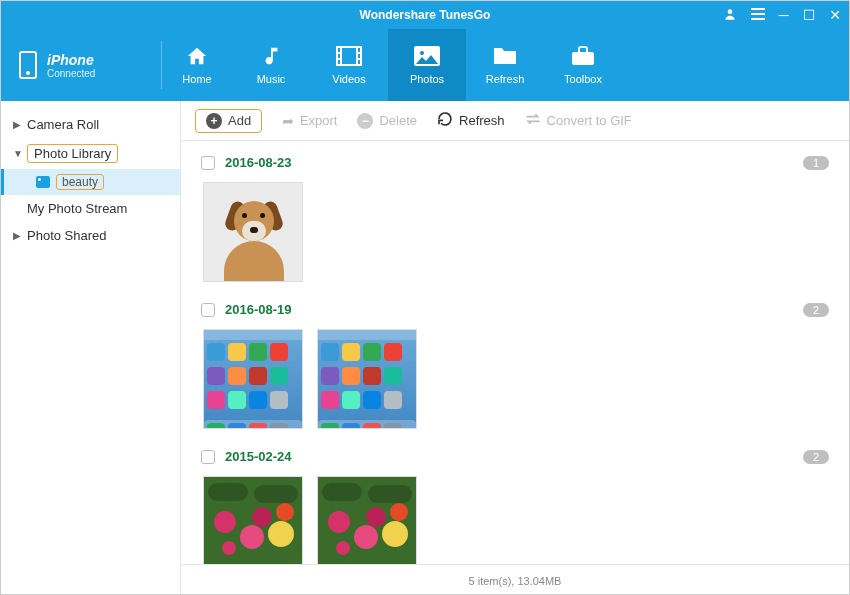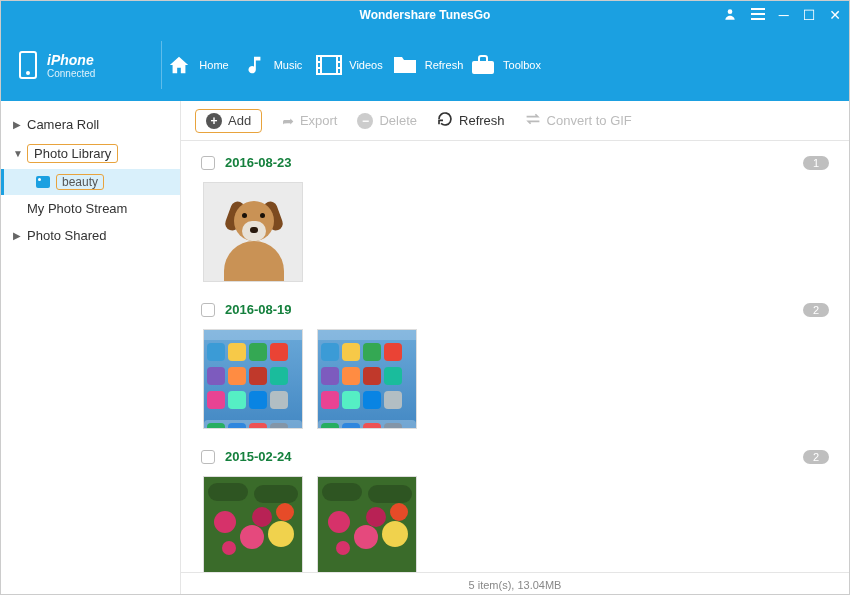--- a/index.html
+++ b/index.html
@@ -12,21 +12,21 @@
 
 .navbar { height: 72px; background: #1ba0e1; display: flex; }
 .device-box { width: 160px; display: flex; align-items: center; gap: 10px; padding-left: 18px; color: #fff; }
 .device-box .phone-icon { width: 18px; height: 28px; border: 2px solid #fff; border-radius: 3px; position: relative; }
 .device-box .phone-icon::after { content: ""; position: absolute; bottom: 2px; left: 50%; transform: translateX(-50%); width: 4px; height: 4px; border-radius: 50%; background: #fff; }
 .device-box .dev-name { font-size: 14px; font-weight: 600; font-style: italic; }
 .device-box .dev-status { font-size: 10px; opacity: .85; }
 .nav-sep { width: 1px; background: rgba(255,255,255,.3); margin: 12px 0; }
 
 .tabs { display: flex; flex: 1; }
-.tab { width: 78px; display: flex; flex-direction: row; align-items: center; justify-content: center; gap: 6px; color: #fff; font-size: 11px; cursor: pointer; }
+.tab { width: 78px; display: flex; flex-direction: column; align-items: center; justify-content: center; gap: 6px; color: #fff; font-size: 11px; cursor: pointer; }
 .tab.home { width: 70px; }
 .tab.active { background: #1089c7; }
 .tab .ico { width: 28px; height: 22px; display: flex; align-items: center; justify-content: center; }
 
 .body { display: flex; height: calc(595px - 100px); }
 .sidebar { width: 180px; border-right: 1px solid #e5e5e5; padding-top: 10px; font-size: 13px; color: #333; }
 .side-item { display: flex; align-items: center; gap: 6px; padding: 6px 12px; cursor: pointer; }
 .side-item .caret { width: 8px; font-size: 10px; color: #666; }
 .side-item.highlight { }
 .side-item.highlight .lbl { border: 1px solid #e8a33d; border-radius: 3px; padding: 1px 6px; }
@@ -63,21 +63,21 @@
 .dog .eye1 { position: absolute; top: 30px; left: 38px; width: 5px; height: 5px; background: #1a1108; border-radius: 50%; }
 .dog .eye2 { position: absolute; top: 30px; left: 56px; width: 5px; height: 5px; background: #1a1108; border-radius: 50%; }
 
 .ios { background: linear-gradient(#6aa8d8, #4489c4); }
 .ios .row { display: flex; gap: 3px; padding: 3px; flex-wrap: wrap; }
 .ios .app { width: 18px; height: 18px; border-radius: 4px; }
 
 .flowers { background: #3a6b2a; }
 .flowers .f { position: absolute; border-radius: 50%; }
 
-.statusbar { height: 24px; border-top: 1px solid #e5e5e5; display: flex; align-items: center; justify-content: center; font-size: 11px; color: #888; }
+.statusbar { height: 32px; border-top: 1px solid #e5e5e5; display: flex; align-items: center; justify-content: center; font-size: 11px; color: #888; }
 </style>
 </head>
 <body>
 
 <div class="titlebar">
   <span class="title">Wondershare TunesGo</span>
   <div class="controls">
     <span><svg width="14" height="14" viewBox="0 0 24 24" fill="#fff">
           <circle cx="12" cy="8" r="4"></circle>
           <path d="M4 22c0-4 4-7 8-7s8 3 8 7z"></path>
@@ -126,20 +126,30 @@
             <rect x="1" y="1" width="4" height="18"></rect>
             <rect x="21" y="1" width="4" height="18"></rect>
             <line x1="1" y1="7" x2="5" y2="7"></line>
             <line x1="1" y1="13" x2="5" y2="13"></line>
             <line x1="21" y1="7" x2="25" y2="7"></line>
             <line x1="21" y1="13" x2="25" y2="13"></line>
           </svg>
         </span>
       <span>Videos</span>
     </div>
+    <div class="tab active">
+      <span class="ico">
+          <svg width="26" height="20" fill="#fff" viewBox="0 0 26 20">
+            <rect width="26" height="20" rx="2" fill="#fff"></rect>
+            <circle cx="8" cy="7" r="2" fill="#1089c7"></circle>
+            <path d="M2 18l6-7 4 4 5-6 7 9z" fill="#1089c7"></path>
+          </svg>
+        </span>
+      <span>Photos</span>
+    </div>
     <div class="tab">
       <span class="ico">
           <svg width="26" height="20" fill="#fff" viewBox="0 0 26 20">
             <path d="M2 2h8l2 3h12v13H2z"></path>
           </svg>
         </span>
       <span>Refresh</span>
     </div>
     <div class="tab">
       <span class="ico">

